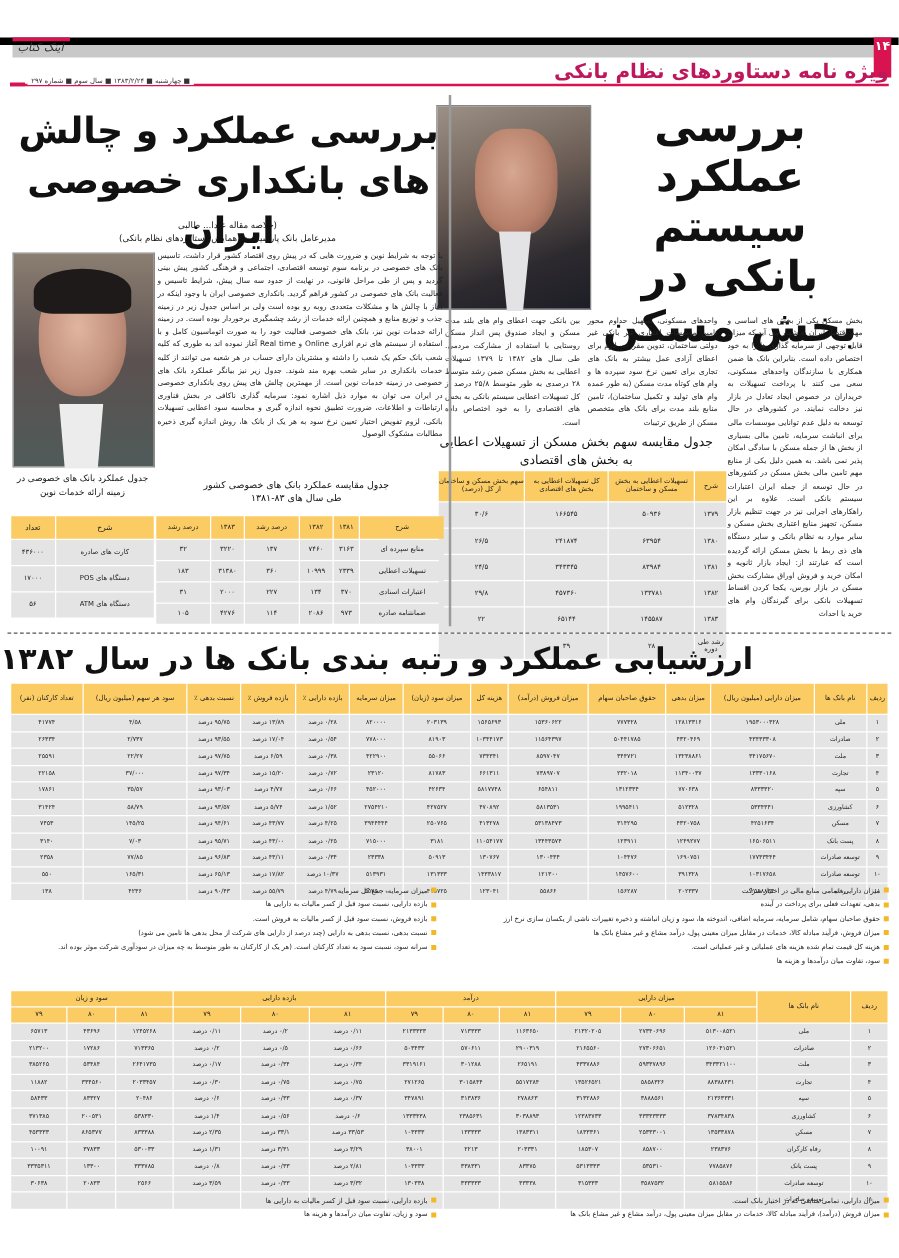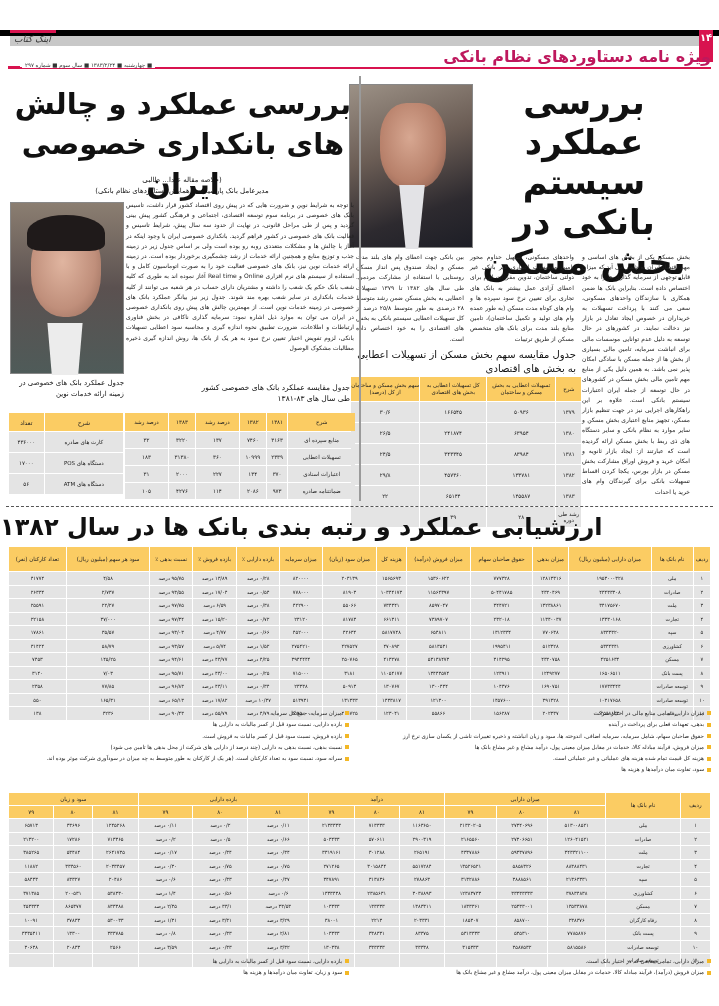--- a/index.html
+++ b/index.html
@@ -22,39 +22,39 @@
   .photo { position: absolute; background: linear-gradient(160deg, #9c9186 0%, #6b5d55 40%, #2d2a2f 75%, #1d1e26 100%); border: 1px solid #888; }
   .photo1 { top: 8px; left: 4px; width: 124px; height: 164px; }
   .photo1 .face { position: absolute; left: 30px; top: 18px; width: 66px; height: 86px; border-radius: 40% 40% 45% 45%; background: radial-gradient(ellipse at 45% 40%, #d7a791 0%, #b7806a 60%, #7b5448 100%); }
   .photo1 .shirt { position: absolute; left: 46px; top: 100px; width: 32px; height: 64px; background: #e3e3e6; clip-path: polygon(10% 0, 90% 0, 70% 100%, 30% 100%); }
   .title-r { position: absolute; top: 6px; right: 6px; width: 212px; text-align: center; font-size: 34px; font-weight: bold; line-height: 40px; direction: rtl; }
   .byline-r { position: absolute; top: 132px; right: 10px; width: 200px; text-align: center; font-size: 7px; line-height: 11px; direction: rtl; }
   .body-col { position: absolute; font-size: 6px; line-height: 10.2px; text-align: justify; direction: rtl; color: #222; }
   .col-r1 { top: 176px; right: 6px; width: 108px; height: 250px; }
   .col-r2 { top: 176px; right: 122px; width: 104px; height: 70px; }
   .col-r3 { top: 176px; right: 232px; width: 108px; height: 70px; }
-  .tbl-title-r { position: absolute; top: 272px; right: 120px; width: 230px; font-size: 10px; line-height: 14px; direction: rtl; }
+  .tbl-title-r { position: absolute; top: 272px; right: 120px; width: 230px; text-align: center; font-size: 10px; line-height: 14px; direction: rtl; }
   table { border-collapse: separate; border-spacing: 1px; direction: rtl; }
   th { background: #fbcc63; font-weight: normal; font-size: 5.5px; line-height: 7px; color: #222; }
   td { background: #e4e4e4; font-size: 5.5px; text-align: center; color: #222; }
   .tbl-r { position: absolute; top: 300px; right: 114px; width: 232px; }
   .tbl-r th { height: 24px; }
   .tbl-r td { height: 20px; }
 
   
   .art-left { position: absolute; top: 76px; left: 6px; width: 352px; height: 425px; }
   .title-l { position: absolute; top: 8px; right: 3px; width: 344px; text-align: center; font-size: 29px; font-weight: bold; line-height: 40px; direction: rtl; }
   .byline-l { position: absolute; top: 99px; right: 4px; width: 344px; text-align: center; font-size: 7px; line-height: 11px; direction: rtl; }
   .photo2 { top: 126px; left: 4px; width: 114px; height: 172px; background: linear-gradient(180deg, #8b7e71 0%, #5b5150 50%, #4f5b59 100%); }
   .photo2 .face { position: absolute; left: 20px; top: 22px; width: 70px; height: 92px; border-radius: 42% 42% 46% 46%; background: radial-gradient(ellipse at 45% 40%, #e0b5a0 0%, #c08f7b 60%, #8c6353 100%); }
   .photo2 .hair { position: absolute; left: 16px; top: 12px; width: 78px; height: 36px; border-radius: 50% 50% 20% 20%; background: #1f1a1a; }
   .photo2 .shirt { position: absolute; left: 32px; top: 120px; width: 44px; height: 52px; background: #ececec; clip-path: polygon(10% 0, 90% 0, 80% 100%, 20% 100%); }
   .col-l { top: 124px; right: 4px; width: 228px; height: 178px; }
-  .cap-l { position: absolute; top: 302px; left: 2px; width: 116px; text-align: right; font-size: 7px; line-height: 11px; direction: rtl; }
-  .tbl-title-l { position: absolute; top: 306px; right: 8px; width: 226px; text-align: right; font-size: 7.5px; line-height: 11px; direction: rtl; }
+  .cap-l { position: absolute; top: 302px; left: 2px; width: 116px; text-align: center; font-size: 7px; line-height: 11px; direction: rtl; }
+  .tbl-title-l { position: absolute; top: 306px; right: 8px; width: 226px; text-align: center; font-size: 7.5px; line-height: 11px; direction: rtl; }
   .tbl-l-small { position: absolute; top: 336px; left: 2px; width: 116px; }
   .tbl-l-small th { height: 18px; font-size: 6px; }
   .tbl-l-small td { height: 20px; }
   .tbl-l-big { position: absolute; top: 336px; right: 2px; width: 232px; }
   .tbl-l-big th { height: 18px; }
   .tbl-l-big td { height: 16px; }
   .vsep { position: absolute; top: 76px; left: 359px; width: 2px; height: 425px; background: #9a9a9a; }
   .dash { position: absolute; top: 506px; left: 6px; width: 707px; border-top: 1px dashed #555; }
 
   

